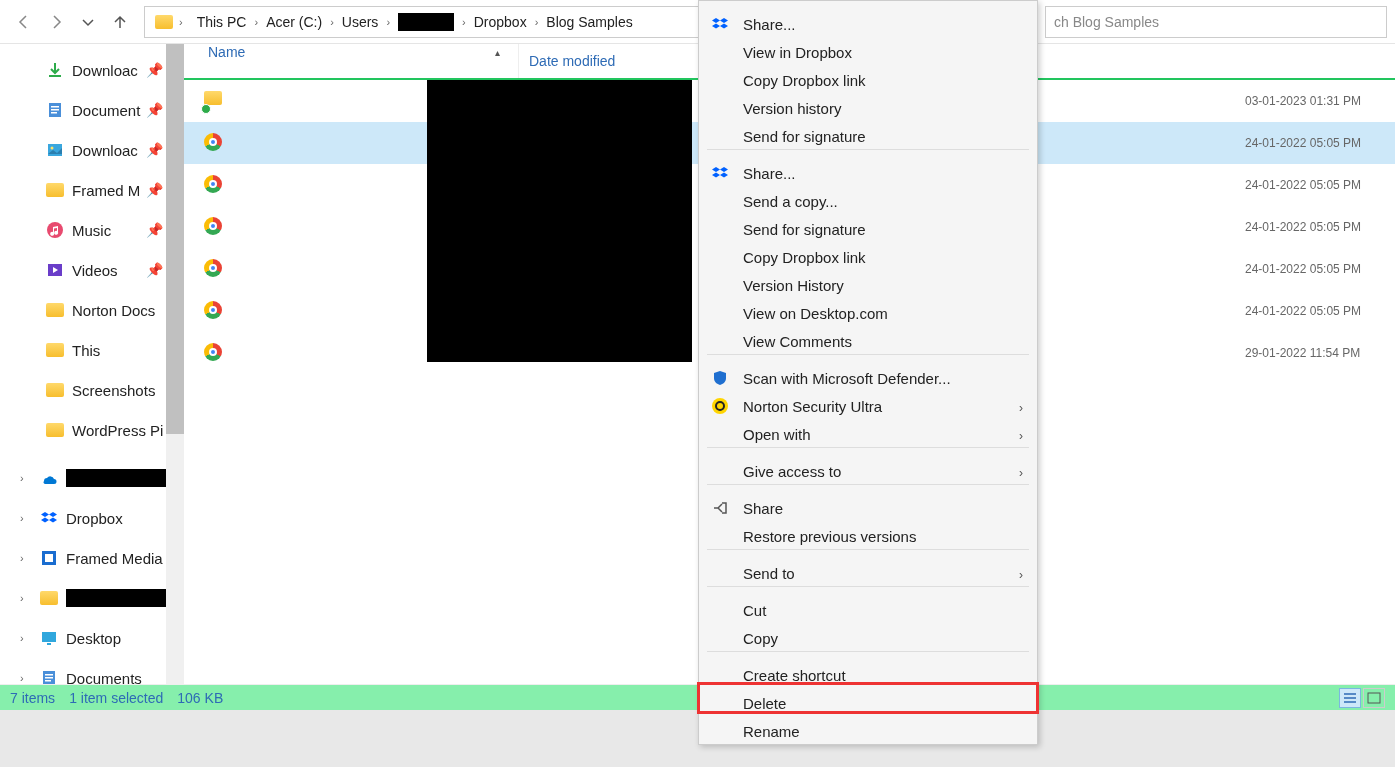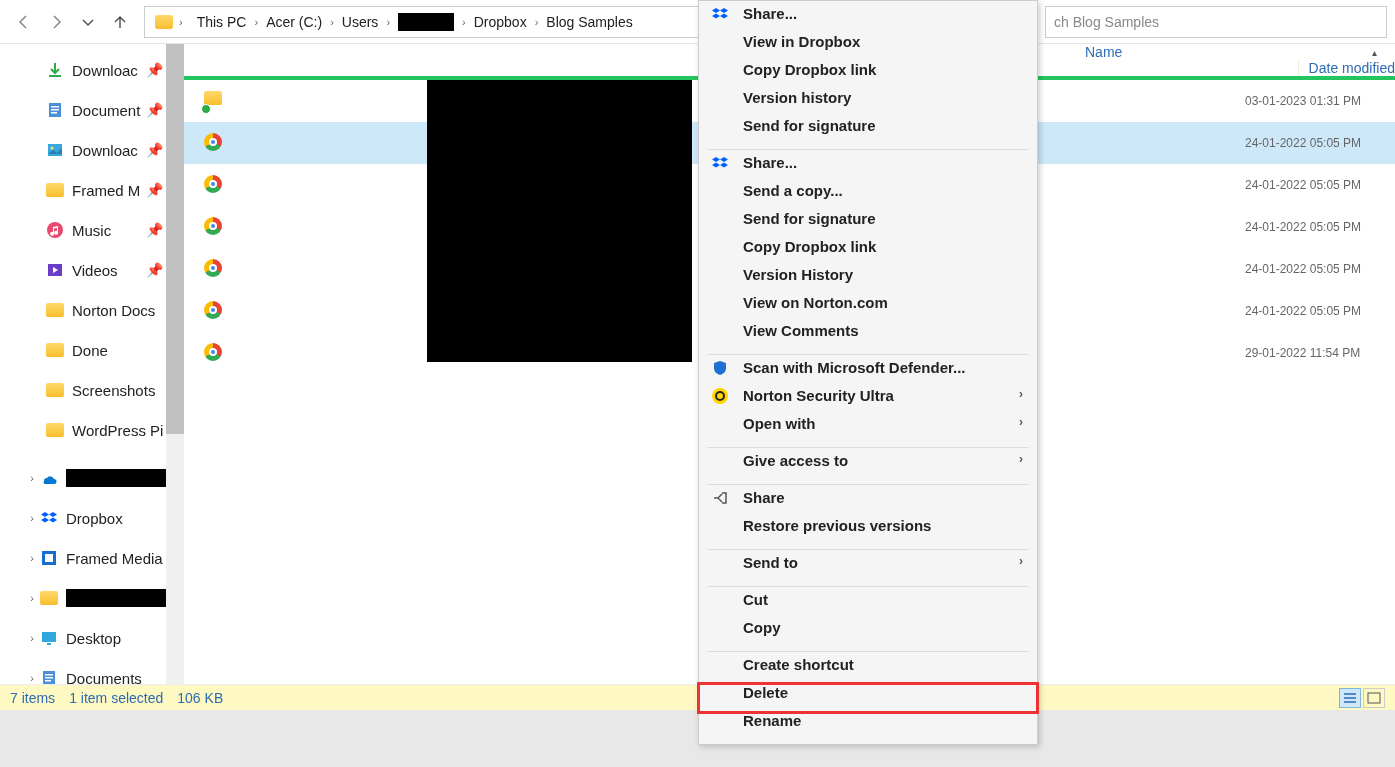--- a/index.html
+++ b/index.html
@@ -15,53 +15,53 @@
 .crumb-redacted { background:#000; width:56px; height:18px; display:inline-block;}
 .search-box { width: 342px; height: 32px; border: 1px solid #ccc; display: flex; align-items: center; padding: 0 8px; font-size: 14px; color: #888; }
 
 
 .main { display: flex; height: 640px; }
 
 
 .sidebar { width: 184px; overflow: hidden; padding-top: 6px; position:relative;}
 .sidebar-scroll { position:absolute; right:0; top:0; width:18px; height:100%; background:#f0f0f0;}
 .sidebar-thumb { position:absolute; right:0; top:0; width:18px; height:390px; background:#c0c0c0;}
-.side-item { display: flex; align-items: center; height: 40px; padding-left: 46px; font-size: 15px; color: #222; cursor: pointer; position:relative; white-space:nowrap; overflow:hidden;text-align:right;}
+.side-item { display: flex; align-items: center; height: 40px; padding-left: 46px; font-size: 15px; color: #222; cursor: pointer; position:relative; white-space:nowrap; overflow:hidden;}
 .side-item .ico { width:18px; height:18px; margin-right:8px; flex-shrink:0; display:flex; align-items:center; justify-content:center;}
 .side-item.tree { padding-left: 20px; }
 .side-item.tree .chev { width:14px; color:#666; font-size:11px; margin-right:6px;}
 .pin { position:absolute; right:20px; color:#888; font-size:14px;}
 .side-redacted{ background:#000; height:18px; flex:1; margin-right:4px;}
 
 
 .file-area { flex: 1; position:relative;}
-.columns { display:flex; height: 36px; align-items:flex-end; border-bottom: 4px solid #22c55e; padding-left: 24px; flex-direction: column; }
+.columns { display:flex; height: 36px; align-items:flex-start; border-bottom: 2px solid #22c55e; padding-left: 24px; }
 .col-name { width: 310px; color:#2e6bb5; font-size:14px; display:flex; align-items:center; gap:8px;}
 .col-date { color:#2e6bb5; font-size:14px; padding-left:10px; border-left:1px solid #eee; height:100%; display:flex; align-items:center;}
 .sort-arrow { color:#555; font-size:10px; margin-left:auto; margin-right:18px;}
 
 .file-row { display:flex; align-items:center; height:42px; padding-left:20px; cursor:pointer;}
 .file-row.selected { background:#cde8f9;}
 .file-icon { width:20px; height:20px; margin-right:10px; position:relative; flex-shrink:0;}
 .file-name-redacted { background:#000; height:282px; width:265px; position:absolute; left:243px; top:36px; z-index:5;}
 .file-row .date { margin-left:auto; width:170px; color:#666; font-size:12px; padding-left:20px;}
 .file-row .trail { color:#222; font-size:14px; width:26px; text-align:right; padding-right:4px;}
 
 
-.status-bar { position:absolute; bottom:57px; left:0; right:0; height:26px; display:flex; align-items:center; padding:0 10px; font-size:14px; color:#2e6bb5; border-top:1px solid #eee; background:#fef9c3; z-index:3;}
+.status-bar { position:absolute; bottom:57px; left:0; right:0; height:26px; display:flex; align-items:center; padding:0 10px; font-size:14px; color:#2e6bb5; border-top:1px solid #eee; background:#86efac; z-index:3;}
 .status-bar span{ padding-right:14px; }
 .view-btns { margin-left:auto; display:flex; gap:2px;}
 .view-btn { width:22px; height:20px; border:1px solid #ccc; display:flex; align-items:center; justify-content:center;}
 .view-btn.active{ background:#cde8f9; border-color:#7bb7e0;}
 
 .bottom-gray { position:absolute; bottom:0; left:0; right:0; height:57px; background:#e8e8e8; z-index:1;}
 
 
 .context-menu { position:absolute; left:698px; top:0; width:340px; background:#f5f5f5; border:1px solid #ccc; box-shadow: 2px 2px 6px rgba(0,0,0,0.2); z-index:20; padding:4px 0;}
-.ctx-item { display:flex; align-items:flex-start; height:28px; padding-left:44px; font-size:15px; color:#222; cursor:pointer; position:relative;font-weight:bold;}
+.ctx-item { display:flex; align-items:flex-end; height:28px; padding-left:44px; font-size:15px; color:#222; cursor:pointer; position:relative;}
 .ctx-item .ctx-ico{ position:absolute; left:12px; width:18px; height:18px; display:flex; align-items:center; justify-content:center;}
 .ctx-item .arrow{ position:absolute; right:14px; color:#555; font-size:12px;}
 .ctx-sep{ height:1px; background:#ddd; margin:4px 8px;}
 .ctx-item.highlighted{ outline:3px solid #e33; outline-offset:-1px;}
 
 
 .folder-ico{ width:18px; height:14px; background:linear-gradient(#ffd96b,#f7be2e); border-radius:2px;}
 .chrome-ico{ width:18px; height:18px; border-radius:50%; background:conic-gradient(#ea4335 0 120deg,#34a853 120deg 240deg,#fbbc05 240deg 360deg); position:relative;}
 .chrome-ico::after{content:""; position:absolute; inset:5px; background:#4285f4; border-radius:50%; border:2px solid #fff;}
 .badge{position:absolute; left:-3px; bottom:-3px; width:10px; height:10px; background:#2dab4a; border-radius:50%; border:1px solid #fff;}
@@ -178,21 +178,21 @@
         <div class="side-item">
           <span class="ico">
             <div class="folder-ico"></div>
           </span>
           <span>Norton Docs</span>
         </div>
         <div class="side-item">
           <span class="ico">
             <div class="folder-ico"></div>
           </span>
-          <span>Done</span>
+          <span>This</span>
         </div>
         <div class="side-item">
           <span class="ico">
             <div class="folder-ico"></div>
           </span>
           <span>Screenshots</span>
         </div>
         <div class="side-item">
           <span class="ico">
             <div class="folder-ico"></div>
@@ -391,21 +391,21 @@
     <div class="ctx-item">
       <span>Send for signature</span>
     </div>
     <div class="ctx-item">
       <span>Copy Dropbox link</span>
     </div>
     <div class="ctx-item">
       <span>Version History</span>
     </div>
     <div class="ctx-item">
-      <span>View on Norton.com</span>
+      <span>View on Desktop.com</span>
     </div>
     <div class="ctx-item">
       <span>View Comments</span>
     </div>
     <div class="ctx-sep"></div>
     <div class="ctx-item">
       <span class="ctx-ico">
         <svg width="18" height="18">
           <path d="M9 2l6 2v5c0 4-3 6-6 7-3-1-6-3-6-7V4z" fill="#1f6fd0"></path>
         </svg>

